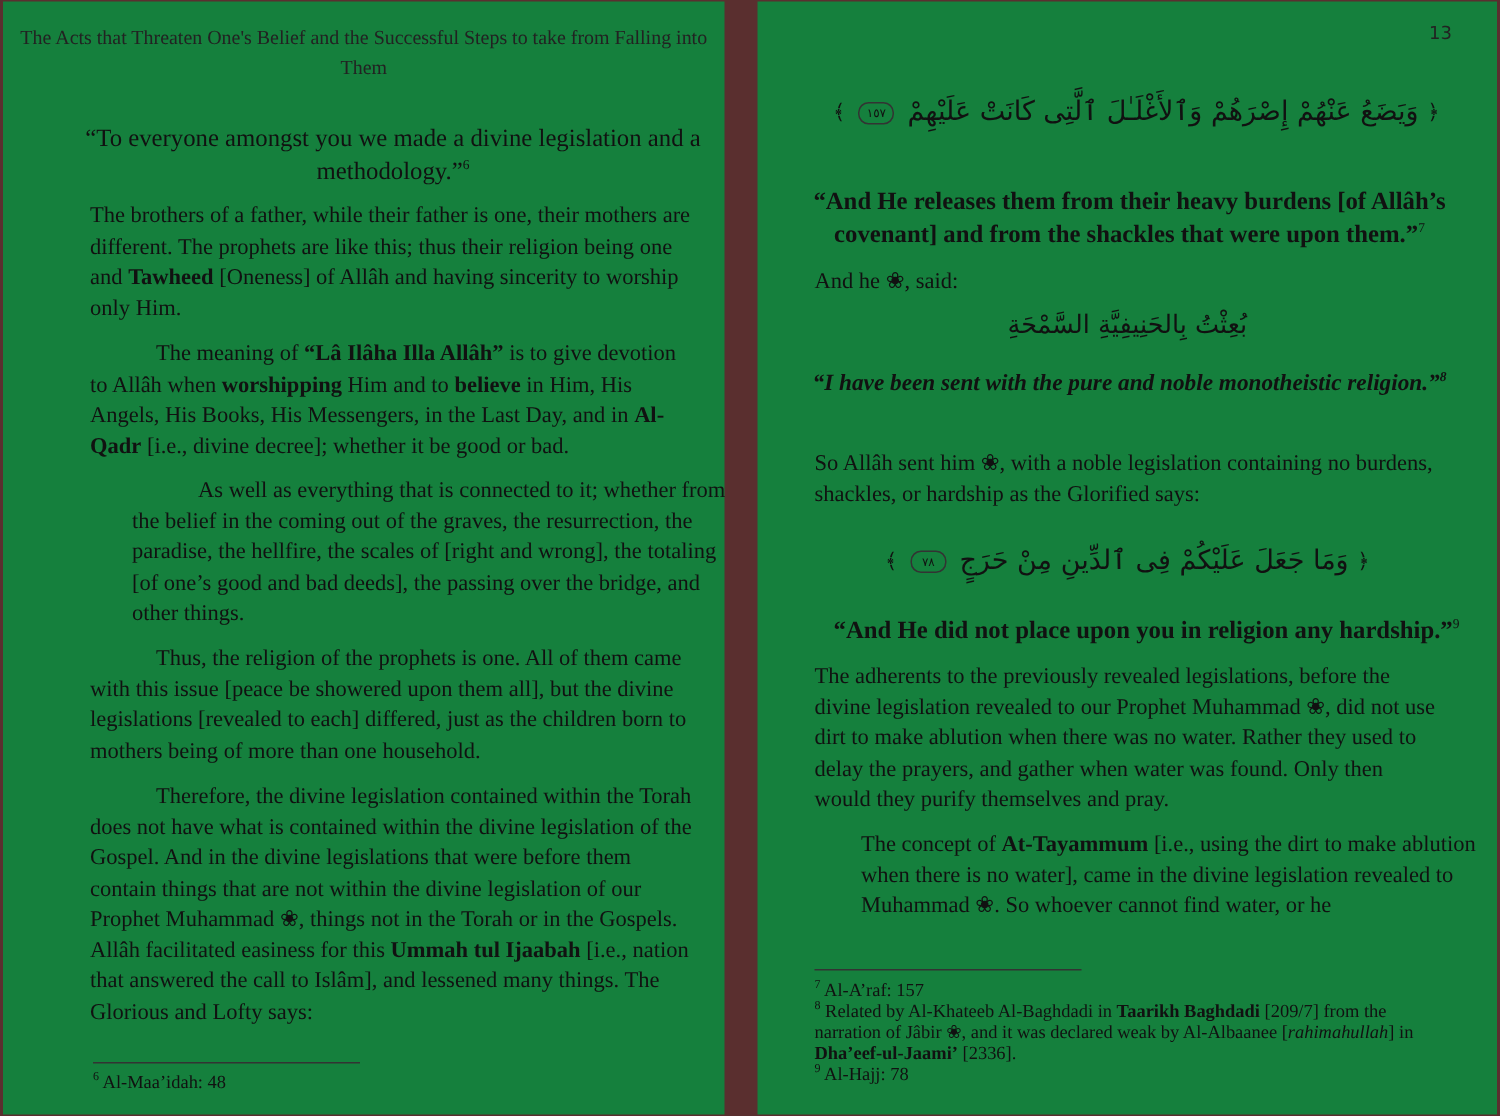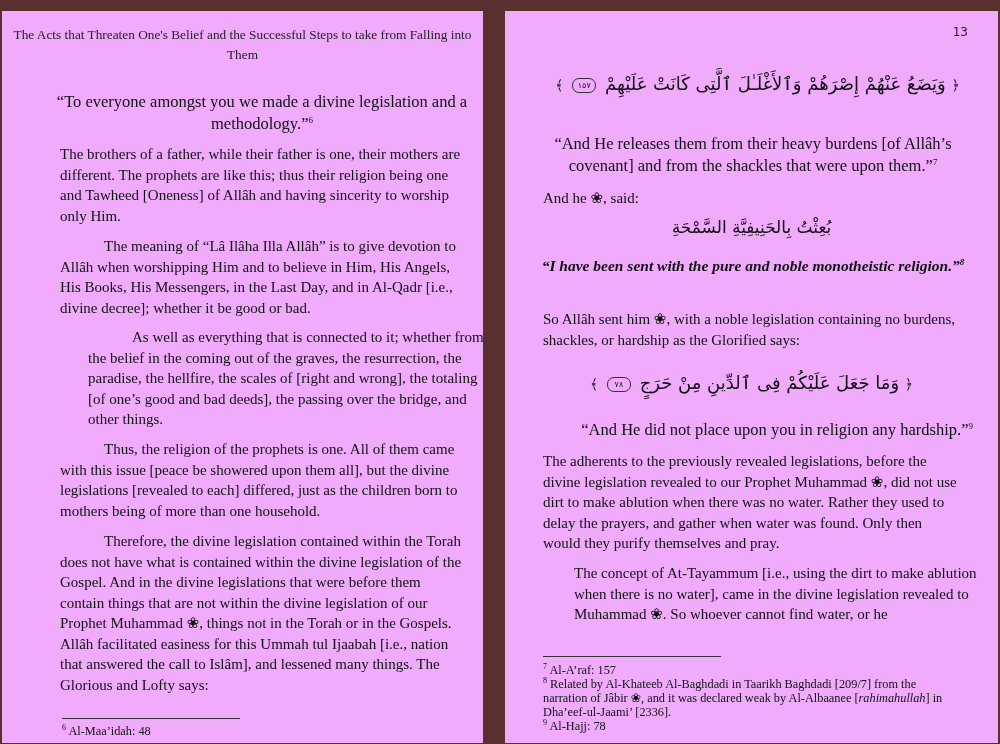--- a/index.html
+++ b/index.html
@@ -1,27 +1,27 @@
 <!DOCTYPE html>
 <html><head>
 <meta charset="utf-8">
 <style>
   html, body { margin:0; padding:0; }
   body { width:1000px; height:744px; background:#5a2f2f; position:relative; overflow:hidden; font-family:"Liberation Serif", serif; color:#111; }
-  .page { position:absolute; top:11px; bottom:1px; background:#f0abfc; }
+  .page { position:absolute; top:1px; bottom:1px; background:#15803d; }
   #left { left:2px; width:481px; }
   #right { left:505px; width:493px; }
   .hdr { position:absolute; left:0; right:0; top:14px; text-align:center; font-size:13.3px; line-height:20px; color:#222; }
   .pnum { position:absolute; right:30px; top:14px; font-family:"DejaVu Sans", sans-serif; font-size:12px; color:#222; }
   .blk { position:absolute; left:58px; width:404px; font-size:15px; line-height:20.5px; }
   #right .blk { left:38px; width:420px; }
   .center { text-align:center; }
   .quote { font-size:16.5px; line-height:21.5px; }
   .indent { text-indent:44px; }
-  b { font-weight:normal; }
+  b { font-weight:bold; }
   sup { font-size:9px; vertical-align:super; line-height:0; }
   .arabic { position:absolute; left:0; right:0; text-align:center; font-family:"DejaVu Sans", sans-serif; font-size:18px; direction:rtl; }
   .ayah-mark { display:inline-block; width:22px; height:13px; border:1.5px solid #333; border-radius:7px; font-size:8px; line-height:13px; text-align:center; vertical-align:middle; direction:ltr; margin:0 3px; }
   .bracket { font-size:14px; vertical-align:middle; }
   .fn-rule { position:absolute; height:1px; background:#333; }
   .fn { position:absolute; font-size:12.3px; line-height:14px; color:#111; }
   .fn sup { font-size:8px; }
 </style>
 </head>
 <body>

